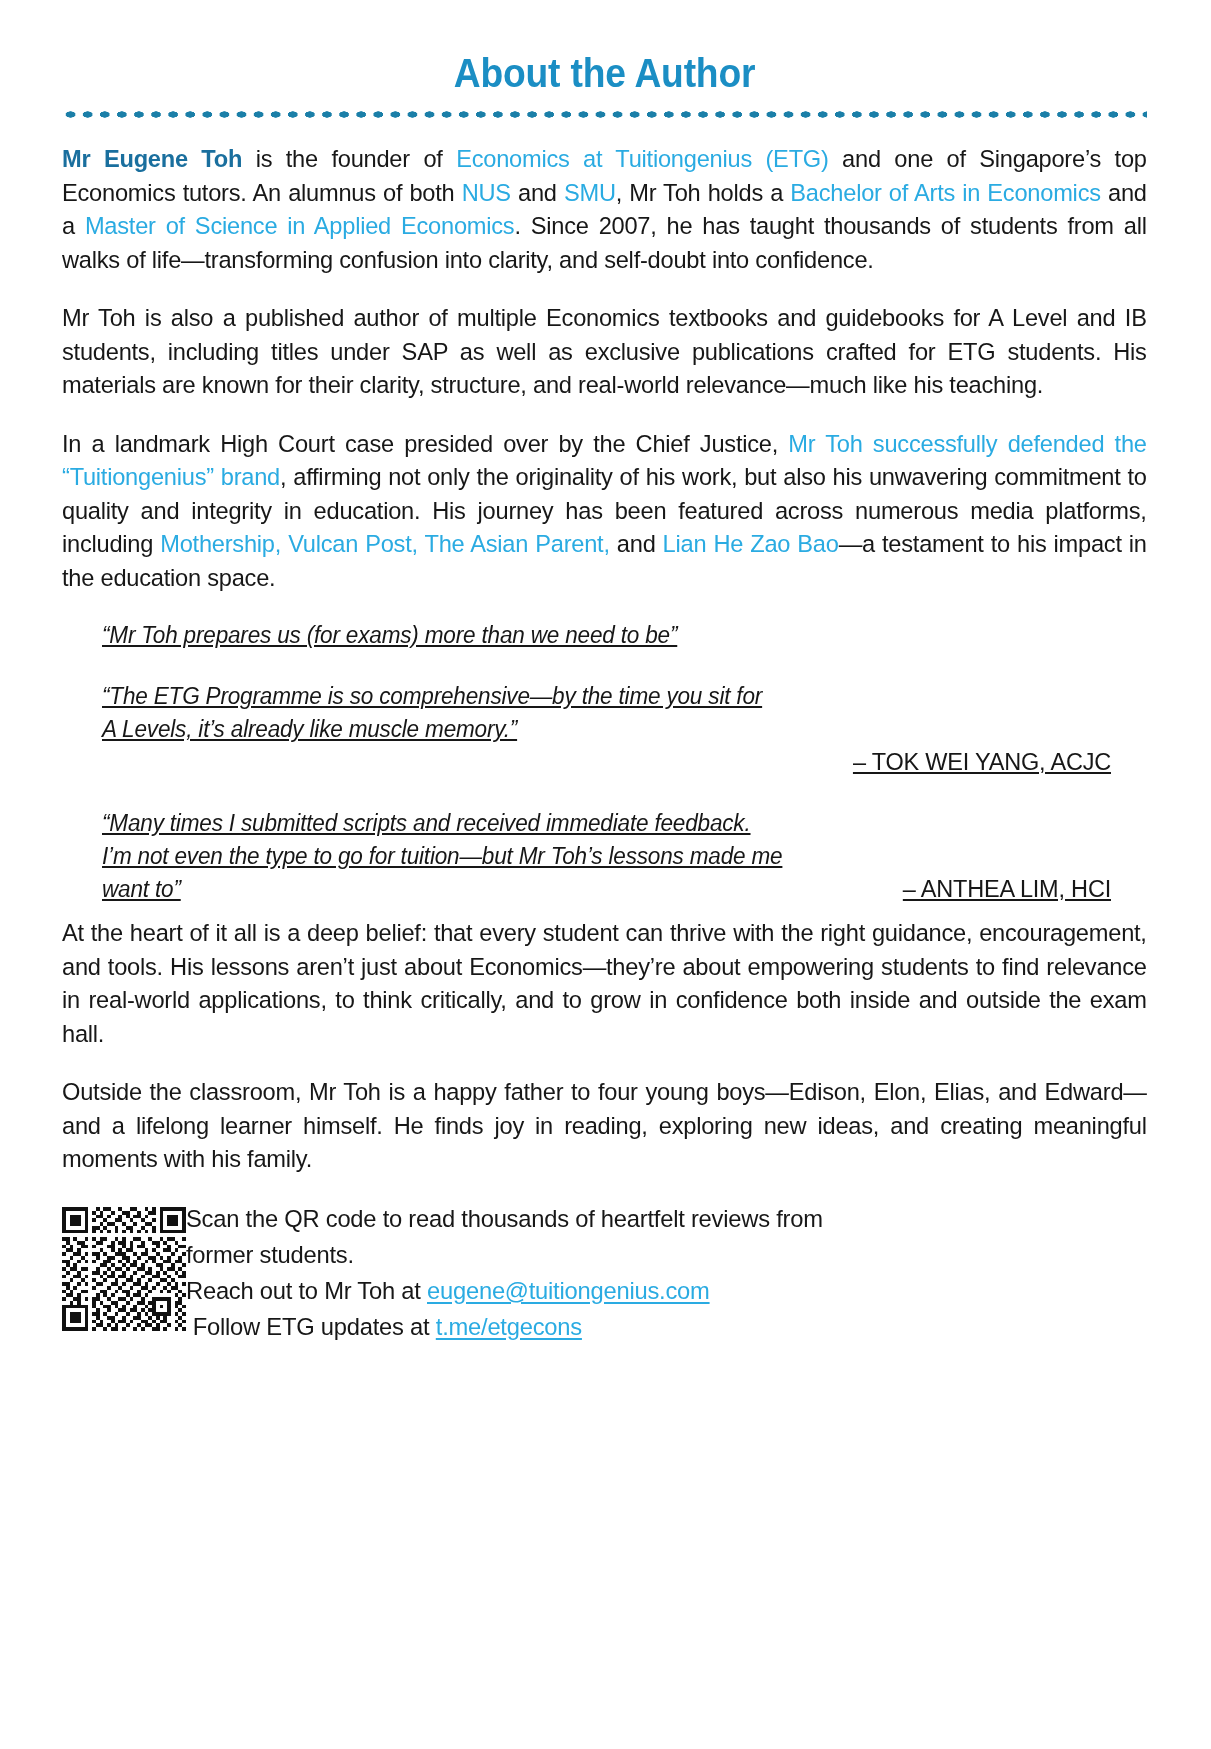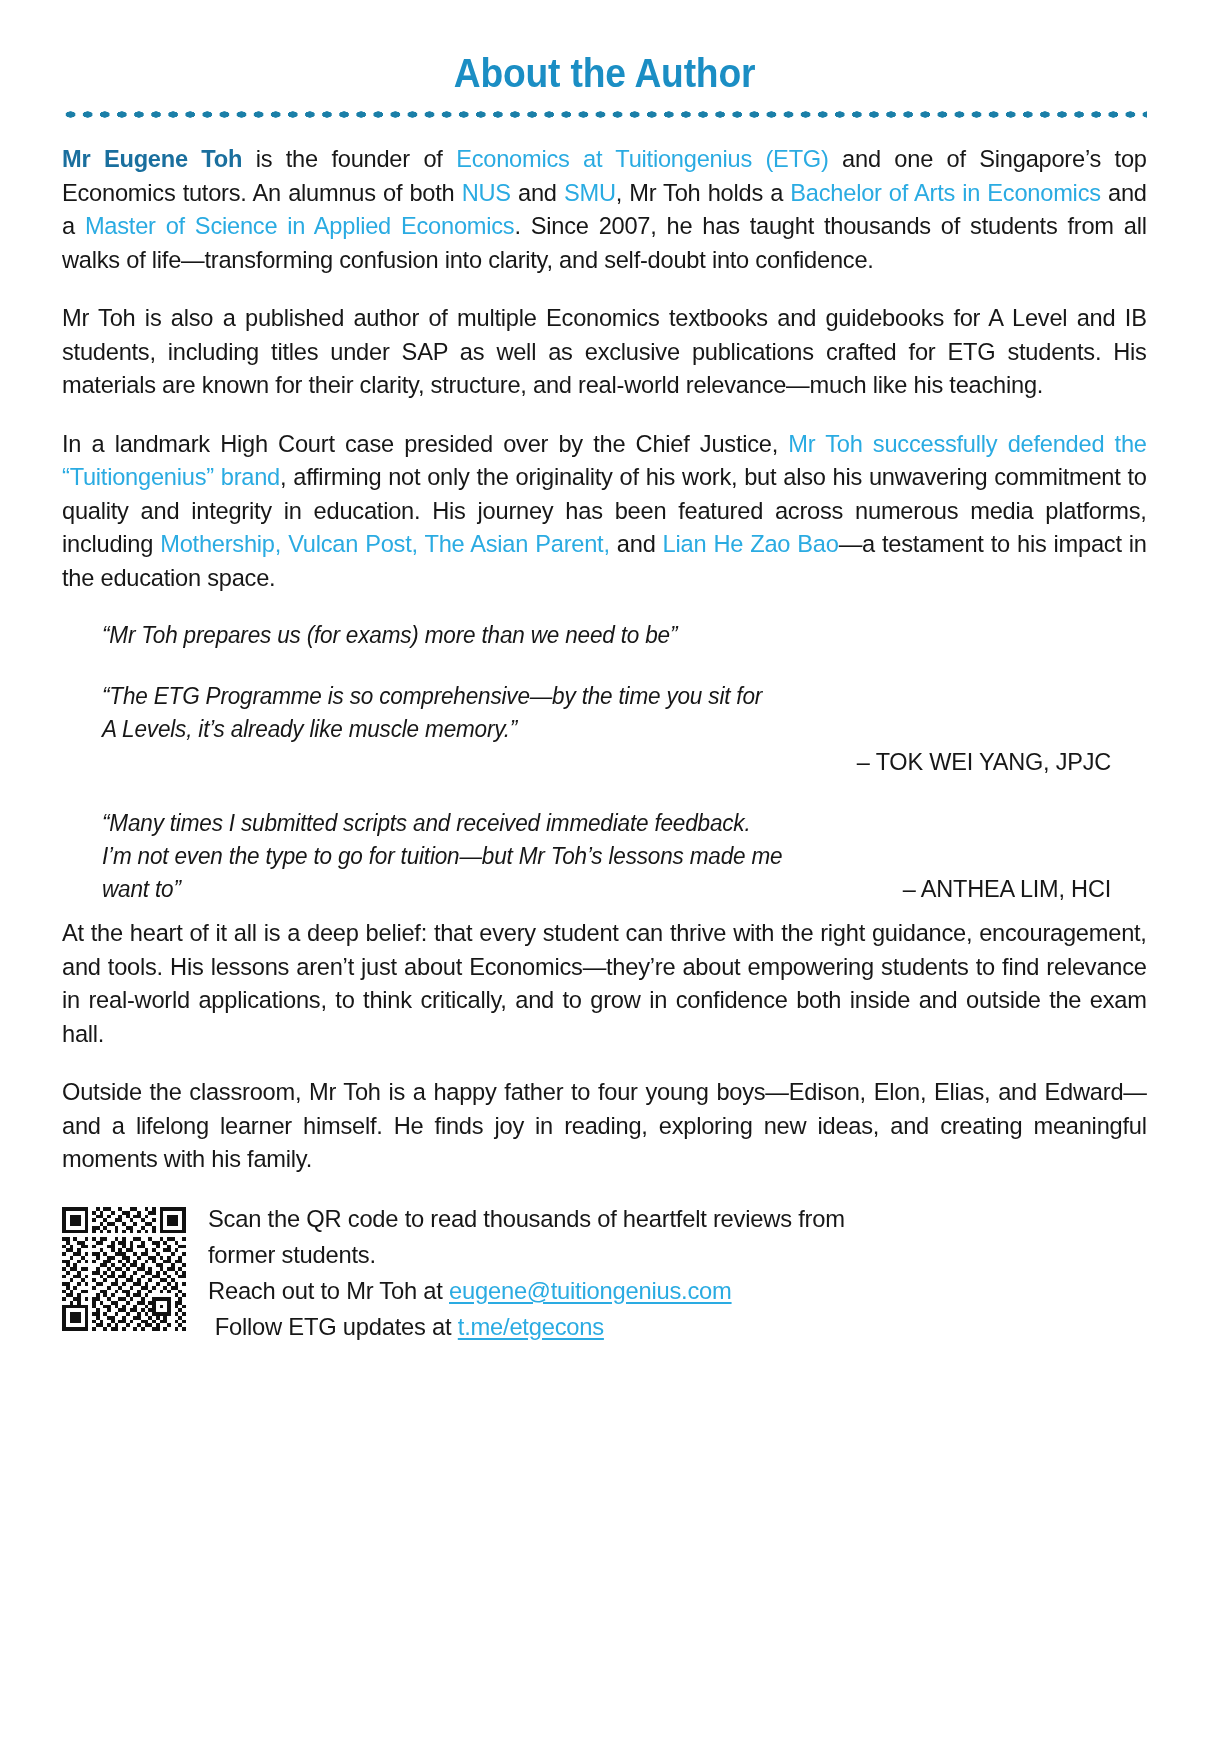--- a/index.html
+++ b/index.html
@@ -51,21 +51,21 @@
     letter-spacing: -0.25px;
     transform: scaleX(0.965);
     transform-origin: left center;
     width: 103.6%;
   }
   p.para:last-child { margin-bottom: 0; }
   .hl { color: #2aabe2; }
   .name-strong { color: #1a6f9e; font-weight: 700; }
 
   
-  .quotes { margin: 16px 0 10px 0; }
+  .quotes { margin: 16px 0 10px 0; text-decoration: underline; }
   .quote-block { margin: 0 0 28px 0; padding-left: 40px; }
   .quote-block:last-child { margin-bottom: 0; }
   .quote-text {
     font-style: italic;
     font-size: 23.5px;
     line-height: 33px;
     letter-spacing: -0.2px;
     margin: 0;
     transform: scaleX(0.96);
     transform-origin: left center;
@@ -85,21 +85,20 @@
     align-items: center;
     gap: 12px;
   }
   .quote-inline-row .quote-text { width: auto; }
   .quote-inline-row .quote-attr { padding-right: 36px; white-space: nowrap; }
 
   
   .footer {
     display: flex;
     align-items: flex-start;
-    gap: 22px;
     margin-top: 20px;
   }
   .qr {
     flex: 0 0 auto;
     width: 124px;
     height: 124px;
     margin-top: 6px;
   }
   .qr svg { display: block; width: 124px; height: 124px; }
   .footer-text {
@@ -137,21 +136,21 @@
 
     <div class="quotes">
 
       <div class="quote-block">
         <p class="quote-text">“Mr Toh prepares us (for exams) more than we need to be”</p>
       </div>
 
       <div class="quote-block">
         <p class="quote-text">“The ETG Programme is so comprehensive—by the time you sit for</p>
         <p class="quote-text">A Levels, it’s already like muscle memory.”</p>
-        <p class="quote-attr">– TOK WEI YANG, JPJC</p>
+        <p class="quote-attr">– TOK WEI YANG, ACJC</p>
       </div>
 
       <div class="quote-block">
         <p class="quote-text">“Many times I submitted scripts and received immediate feedback.</p>
         <p class="quote-text">I’m not even the type to go for tuition—but Mr Toh’s lessons made me</p>
         <div class="quote-inline-row">
           <p class="quote-text">want to”</p>
           <p class="quote-attr">– ANTHEA LIM, HCI</p>
         </div>
       </div>

